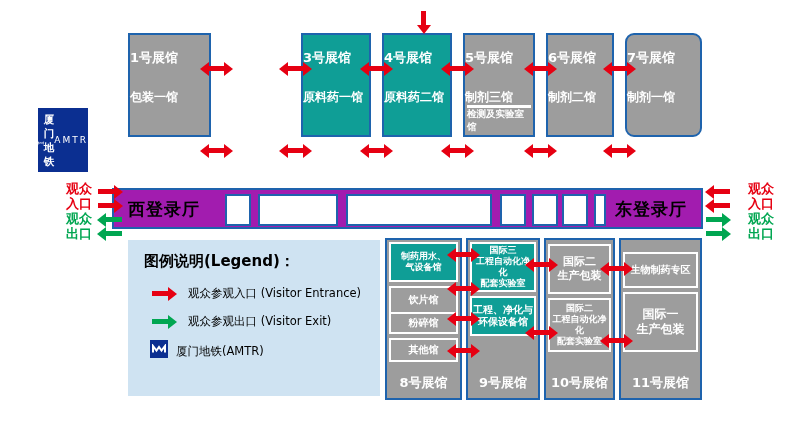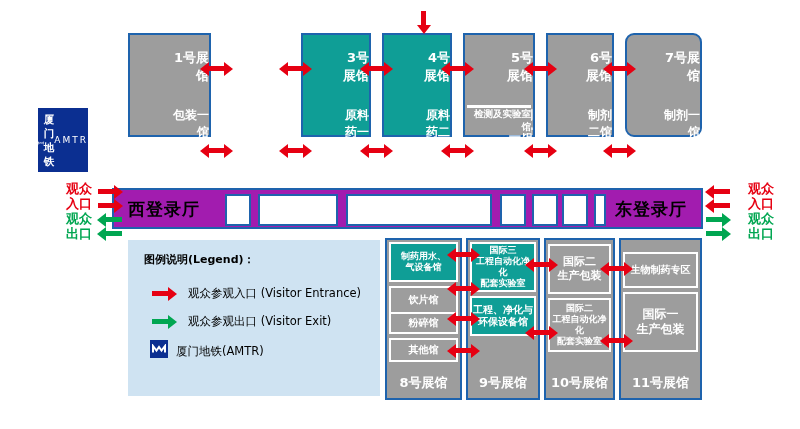--- a/index.html
+++ b/index.html
@@ -2,21 +2,21 @@
 <html><head>
 <meta charset="utf-8">
 <style>
   * { margin:0; padding:0; box-sizing:border-box; }
   body { background:#fff; font-family:"DejaVu Sans","Liberation Sans",sans-serif; }
   .stage { position:relative; width:800px; height:429px; background:#fff; overflow:hidden;
            --blue:#1e63ad; --gray:#9d9d9d; --teal:#0f9e96; --red:#e60012; --green:#00a651; }
 
   
   .hall { position:absolute; top:33px; height:104px; border:2px solid var(--blue);
-          background:var(--gray); color:#fff; text-align:right;padding-left:36px; }
+          background:var(--gray); color:#fff; text-align:left; }
   .hall.teal { background:var(--teal); }
   .hall-name { margin-top:14px; font-size:13px; font-weight:bold; }
   .hall-sub  { margin-top:22px; font-size:12px; font-weight:bold; }
   .annex { position:absolute; left:2px; right:2px; bottom:2px; height:28px;
            border-top:3px solid #fff; background:inherit; display:flex; align-items:center;
            justify-content:center; font-size:9.5px; font-weight:bold; }
 
   
   .arrow { position:absolute; height:5px; background:var(--c); }
   .arrow.v { width:5px; }
@@ -45,21 +45,21 @@
   
   .metro-badge { position:absolute; left:38px; top:108px; width:50px; height:64px;
                  background:#0b2f91; color:#fff; display:flex; flex-direction:row;
                  align-items:center; }
   .metro-badge svg { margin-top:5px; }
   .metro-name { font-size:10.5px; font-weight:bold; margin-top:2px; }
   .metro-abbr { font-size:9px; letter-spacing:2px; }
 
   
   .legend { position:absolute; left:128px; top:240px; width:252px; height:156px; background:#cfe3f2; }
-  .legend-title { position:absolute; left:16px; top:12px; font-size:11px; font-weight:bold; color:#000; }
+  .legend-title { position:absolute; left:16px; top:12px; font-size:15px; font-weight:bold; color:#000; }
   .legend-label { position:absolute; left:60px; font-size:11.5px; color:#000; }
   .legend-micon { position:absolute; left:22px; top:100px; width:18px; height:18px; background:#0b2f91;
                   display:flex; align-items:center; justify-content:center; }
 
   
   .bcol { position:absolute; top:238px; height:162px; border:2px solid var(--blue); background:var(--gray); }
   .room { position:absolute; left:2px; right:2px; border:2px solid #fff; background:var(--gray);
           color:#fff; display:flex; align-items:center; justify-content:center; text-align:center;
           white-space:pre-line; font-weight:bold; line-height:1.25; }
   .room.teal { background:var(--teal); }

